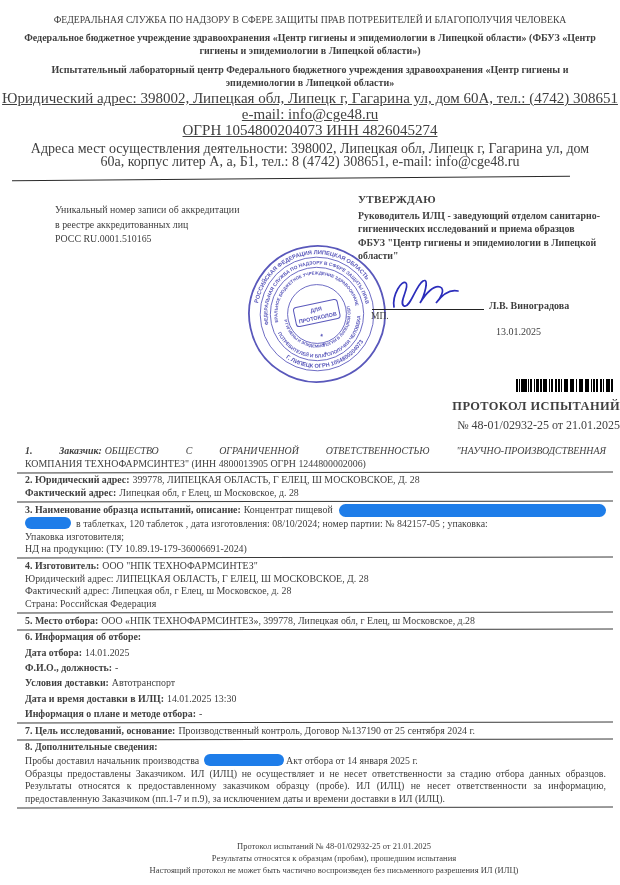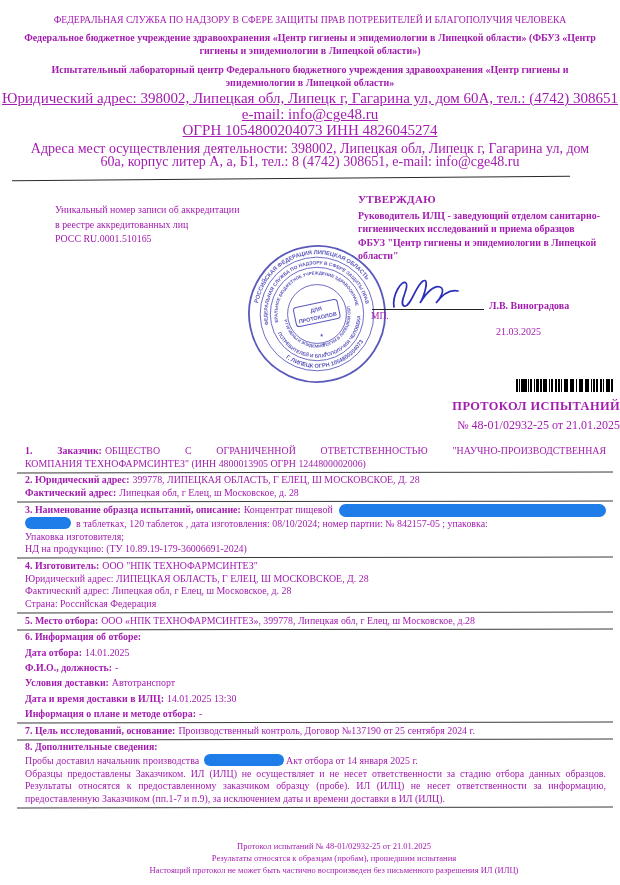--- a/index.html
+++ b/index.html
@@ -1,18 +1,18 @@
 <!DOCTYPE html>
 <html lang="ru"><head>
 <meta charset="utf-8">
 <style>
   html,body{margin:0;padding:0;background:#888;}
   .page{
     position:relative; width:620px; height:885px; margin:0 auto;
-    background:#fff; color:#a21caf; overflow:hidden;
+    background:#fff; color:#404040; overflow:hidden;
     font-family:"Liberation Serif", serif;
   }
   
   .header{ text-align:center; padding-top:13px; }
   .h-agency{ font-size:9.7px; line-height:13px; max-width:552px; margin:0 auto; }
   .h-org{ font-size:10px; font-weight:bold; line-height:13px; max-width:588px; margin:5px auto 0; }
   .h-ilc{ font-size:10px; font-weight:bold; line-height:13px; max-width:552px; margin:6px auto 0; }
   .h-addr{ font-size:15px; line-height:13px; margin:3px auto 0;text-decoration:underline; }
   .h-act{ font-size:14px; line-height:13px; max-width:584px; margin:5px auto 0; }
   .rule-main{ border-top:1.4px solid #2a2a2a; margin:10px 50px 0 12px; transform:rotate(-0.45deg); }
@@ -36,21 +36,21 @@
       repeating-linear-gradient(90deg,#000 0 1px,rgba(255,255,255,0) 1px 5px);
   }
   
   .title-block{ text-align:right; margin-top:8px; }
   .title{ font-size:12.4px; font-weight:bold; letter-spacing:.4px; }
   .title-num{ font-size:12px; margin-top:4px; }
   
   .body{ margin:12px 14px 0 25px; font-size:9.9px; line-height:12.7px; }
   .line{ margin:0; }
   .lbl{ margin-right:3px; }
-  .just{ text-align:justify; text-align-last:justify; }
+  .just{ text-align:justify; text-align-last:justify;font-style:italic; }
   .jpar{ text-align:justify; }
   .rule{ border-top:1px solid #3a3a3a; margin:1.5px -7px 1.5px -8px; transform:rotate(-0.1deg); }
   .s6line{ margin-top:2.6px; }
   .s6head{ margin-bottom:1px; }
   .flexline{ display:flex; align-items:center; }
   .pill{ display:inline-block; background:#1e7de9; border-radius:7px; height:12px; vertical-align:-2px; }
   .pill-fill{ flex:1; margin-left:6px; border-radius:7px; height:13px; }
   .pill-sm{ width:46px; margin-right:5px; }
   .pill-md{ width:80px; margin:0 2px 0 5px; }
   
@@ -119,21 +119,21 @@
     </svg>
 
     <div class="sig-line"></div>
     <div class="mp">МП.</div>
 
     <svg class="sig" viewBox="0 0 78 42" aria-hidden="true">
       <path d="M4 34 C2 22 12 6 16 10 C20 14 8 30 14 33 C20 36 26 12 33 8 C40 4 34 24 30 30 C36 20 44 12 50 14 C56 16 50 26 46 30 C52 22 60 16 68 18" stroke="#2b2dbb" stroke-width="1.7" fill="none" stroke-linecap="round"></path>
     </svg>
 
     <div class="signer">Л.В. Виноградова</div>
-    <div class="adate">21.03.2025</div>
+    <div class="adate">13.01.2025</div>
 
     <div class="barcode"></div>
   </section>
 
   <div class="title-block">
     <div class="title">ПРОТОКОЛ ИСПЫТАНИЙ</div>
     <div class="title-num">№ 48-01/02932-25 от 21.01.2025</div>
   </div>
 
   <main class="body">

